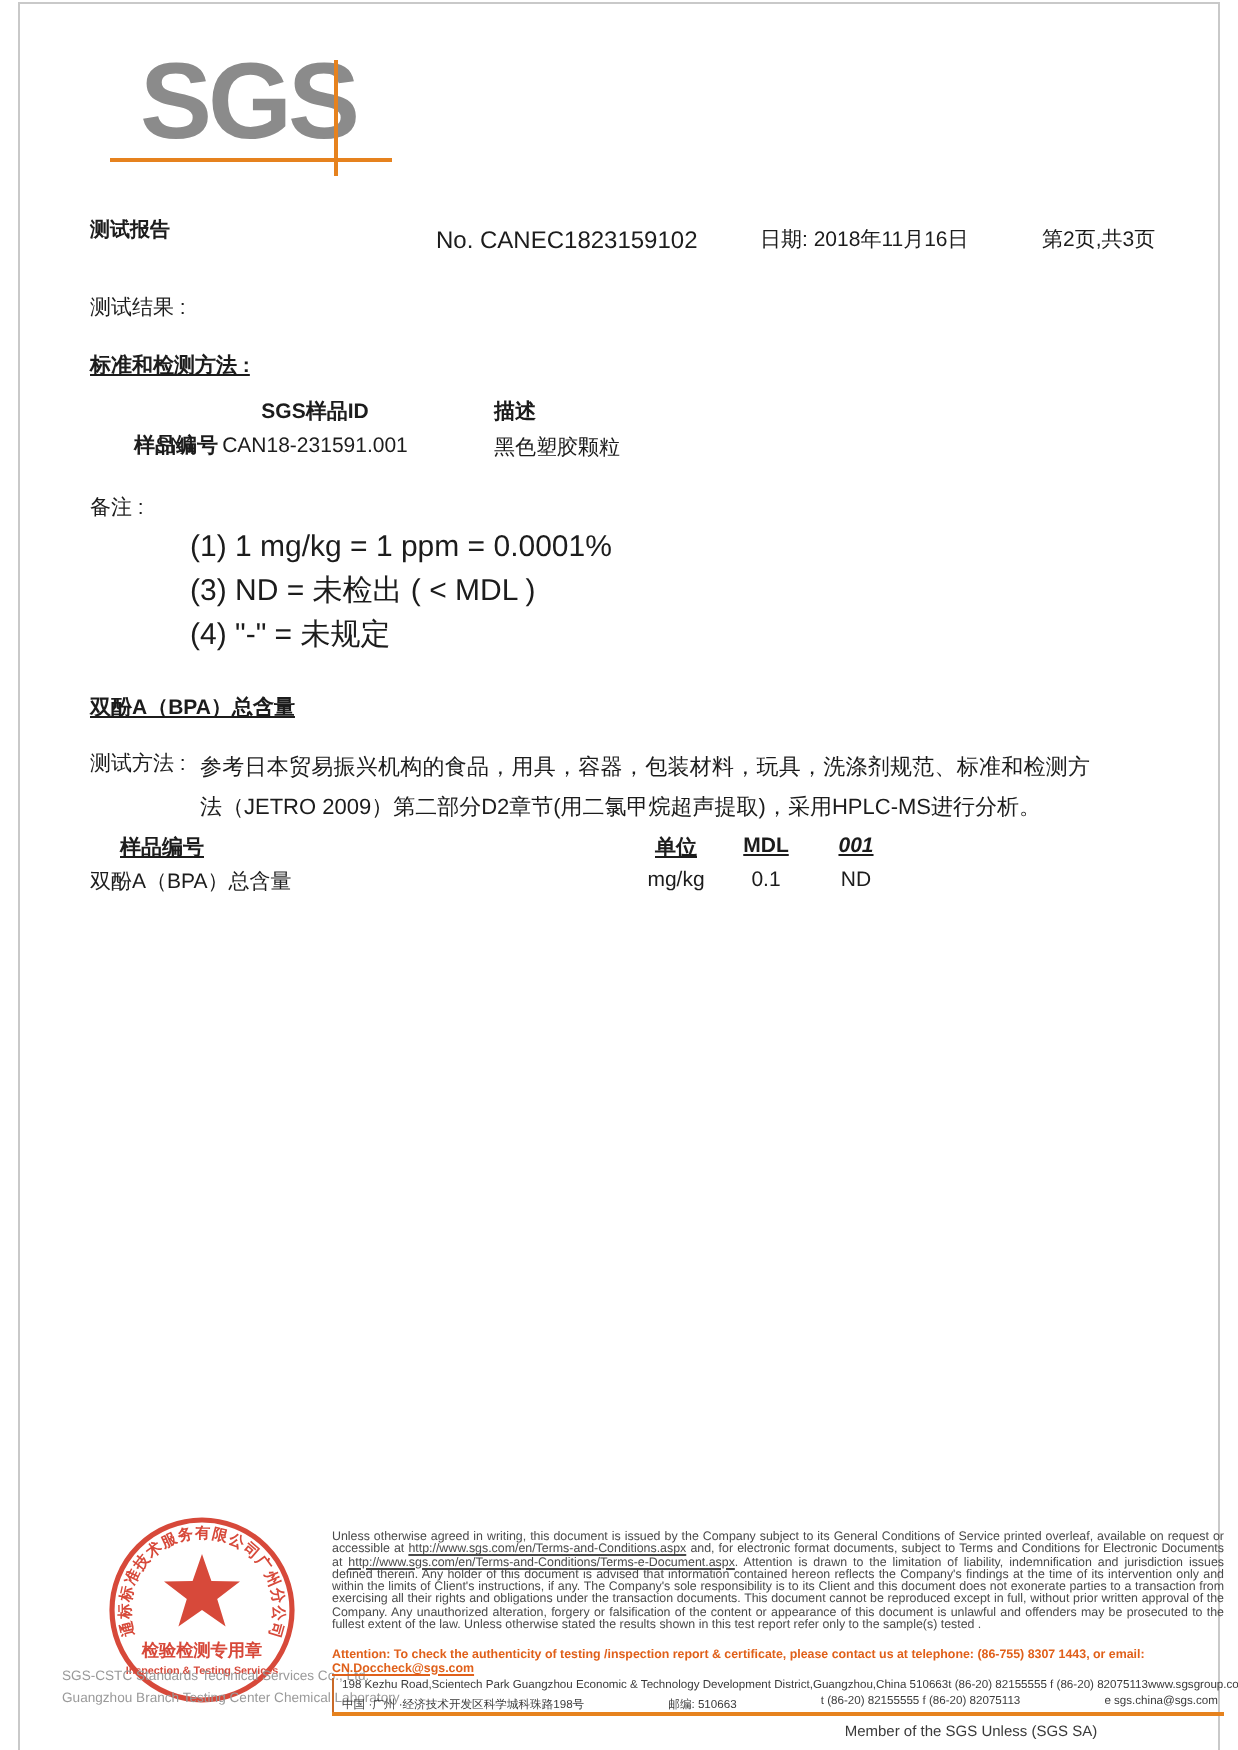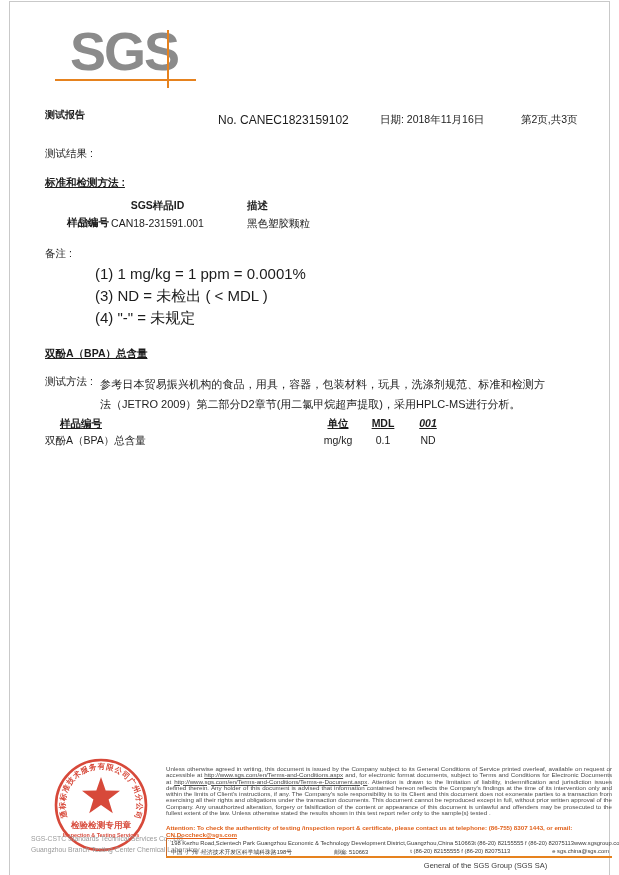--- a/index.html
+++ b/index.html
@@ -138,13 +138,13 @@
 </div>
 <div class="addr addr-2">
   <span>中国 ·广州 ·经济技术开发区科学城科珠路198号</span>
   <span>邮编: 510663</span>
   <span>t (86-20) 82155555   f (86-20) 82075113</span>
   <a href="#">e sgs.china@sgs.com</a>
 </div>
 
 <div class="v-divider"></div>
 <div class="h-rule"></div>
-<div class="member">General of the SGS Group (SGS SA)</div>
+<div class="member">Member of the SGS Unless (SGS SA)</div>
 
 </body></html>

